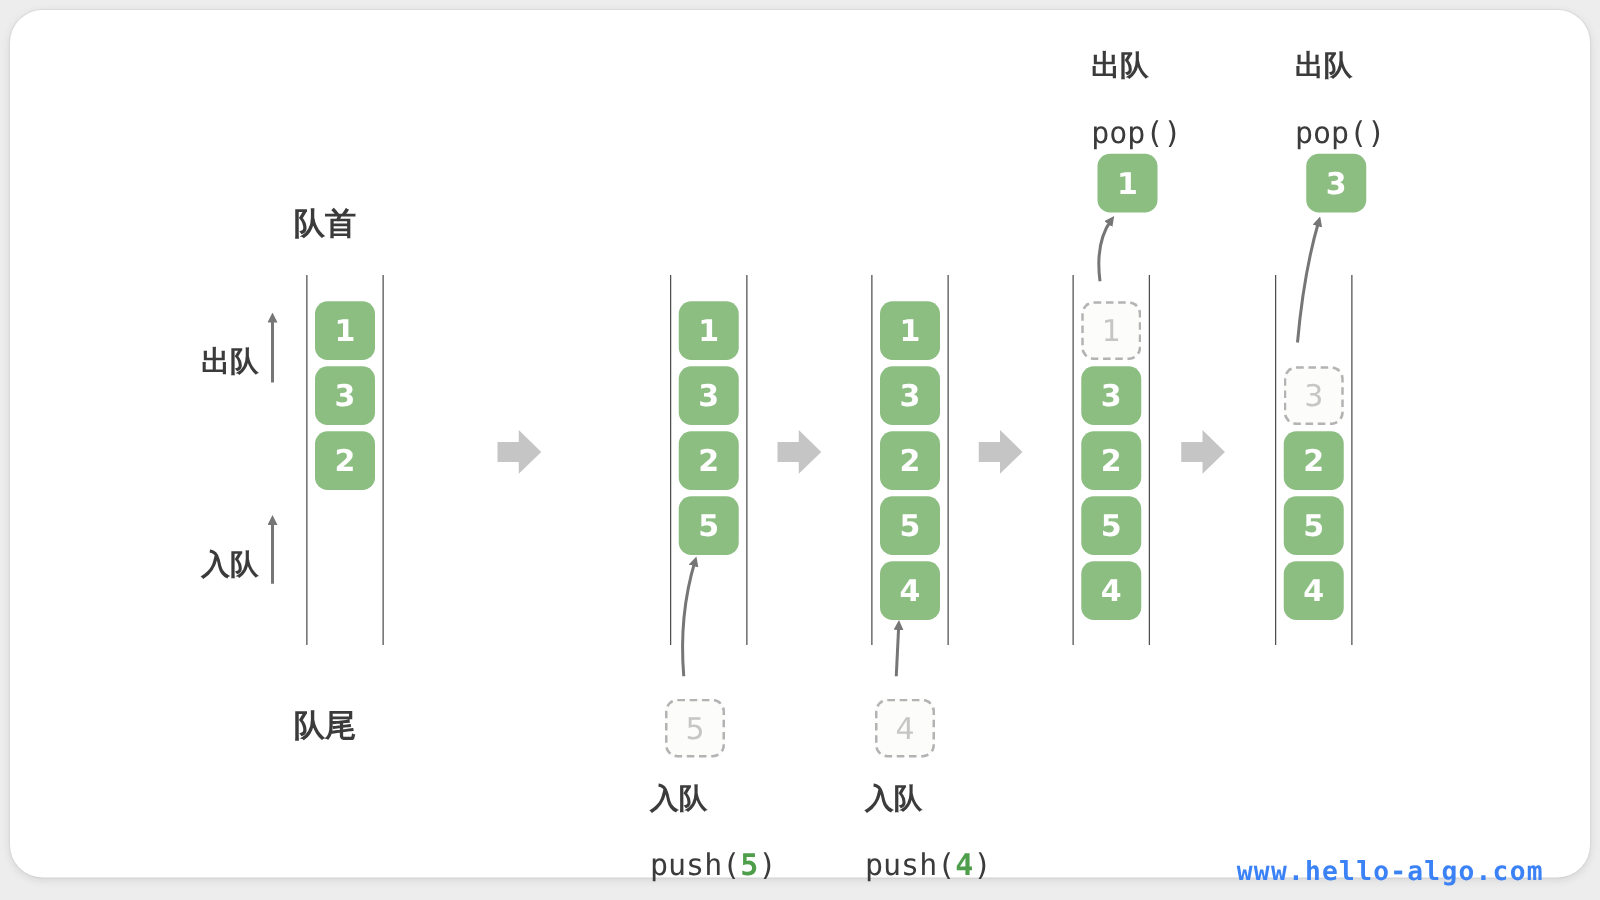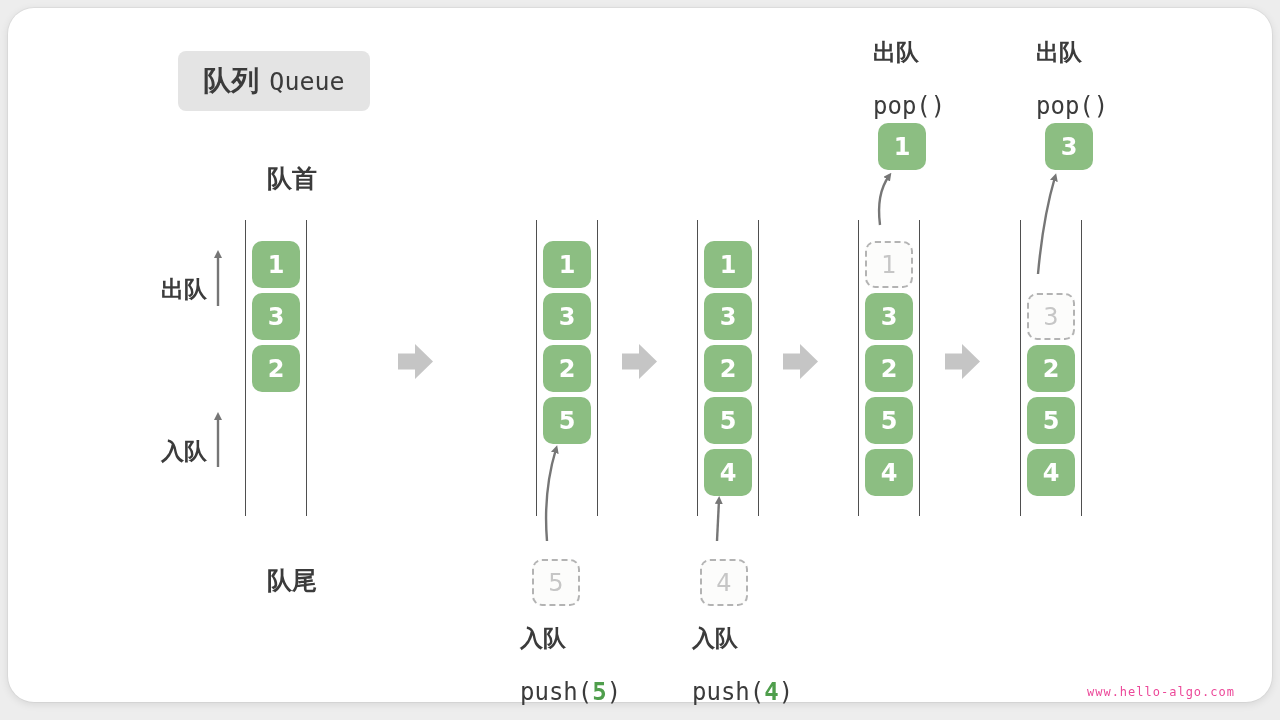--- a/index.html
+++ b/index.html
@@ -32,21 +32,21 @@
     background: #e4e4e4;
     border-radius: 8px;
     display: flex; align-items: center; justify-content: center;
     gap: 10px;
   }
   .title-zh { font-size: 28px; font-weight: bold; color: #3b3b3b; }
   .title-en { font-family: "DejaVu Sans Mono", "Liberation Mono", monospace; font-size: 25px; color: #3b3b3b; }
 
   .front-label, .rear-label {
     position: absolute; left: 227px; width: 82px;
-    text-align: right; font-size: 25px; font-weight: bold; color: #3b3b3b;
+    text-align: left; font-size: 25px; font-weight: bold; color: #3b3b3b;
   }
   .front-label { top: 154px; }
   .rear-label  { top: 556px; }
 
   .side-label {
     position: absolute; font-size: 23px; font-weight: bold; color: #3b3b3b;
   }
   .side-label.dequeue { left: 153px; top: 266px; }
   .side-label.enqueue { left: 153px; top: 428px; }
 
@@ -100,33 +100,29 @@
   }
   .op-label .code .arg { color: #4f9e4c; font-weight: bold; }
   .op-push-5 { left: 512px; top: 615px; }
   .op-push-4 { left: 684px; top: 615px; }
   .op-pop-1  { left: 865px; top: 29px; }
   .op-pop-3  { left: 1028px; top: 29px; }
 
   .watermark {
     position: absolute; right: 37px; top: 677px;
     font-family: "DejaVu Sans Mono", "Liberation Mono", monospace;
-    font-size: 12px; color: #ec4899; letter-spacing: 1px;
+    font-size: 21px; color: #3b82f6; letter-spacing: 1px; font-weight: bold;
   }
 </style>
 </head>
 <body>
 
 <div class="canvas">
   <div class="card">
 
-    <div class="title-badge">
-      <span class="title-zh">队列</span>
-      <span class="title-en">Queue</span>
-    </div>
 
     <div class="front-label">队首</div>
     <div class="rear-label">队尾</div>
     <div class="side-label dequeue">出队</div>
     <div class="side-label enqueue">入队</div>
 
     <div class="queue-col qc1">
       <div class="qitem p0">1</div>
       <div class="qitem p1">3</div>
       <div class="qitem p2">2</div>

